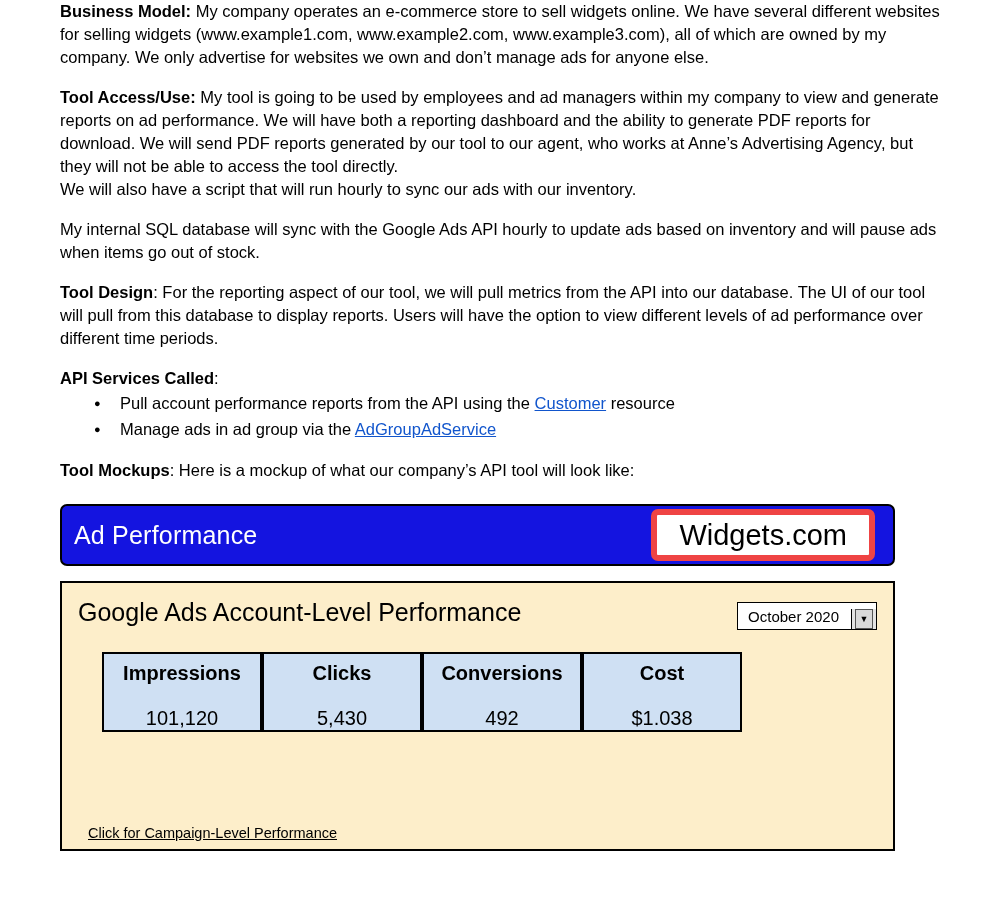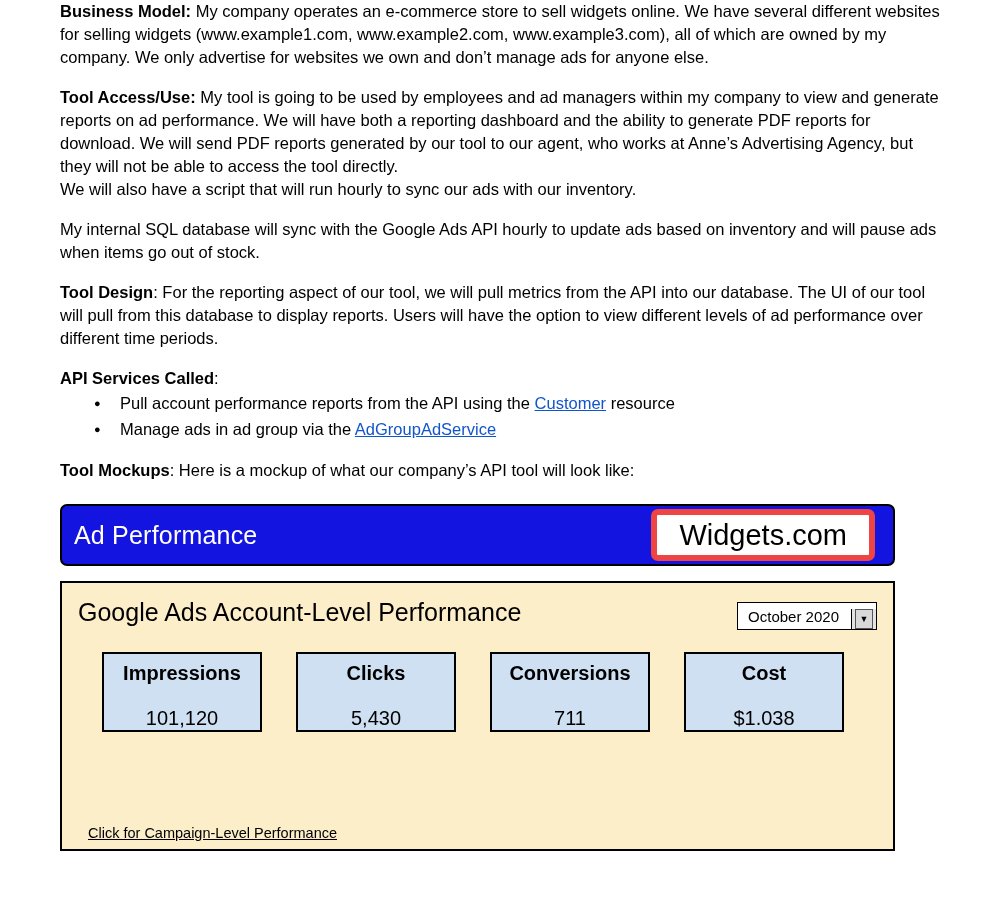--- a/index.html
+++ b/index.html
@@ -131,21 +131,20 @@
     background: #d9d9d9;
     width: 16px;
     height: 18px;
     display: flex;
     align-items: center;
     justify-content: center;
     line-height: 1;
   }
   .cards {
     display: flex;
-    gap: 34px;
     margin-top: 22px;
     padding-left: 24px;
   }
   .card {
     width: 160px;
     border: 2px solid #000000;
     background: #cfe0f3;
     text-align: center;
     box-sizing: border-box;
   }
@@ -226,21 +225,21 @@
         <div class="card">
           <div class="card-title">Impressions</div>
           <div class="card-value">101,120</div>
         </div>
         <div class="card">
           <div class="card-title">Clicks</div>
           <div class="card-value">5,430</div>
         </div>
         <div class="card">
           <div class="card-title">Conversions</div>
-          <div class="card-value">711</div>
+          <div class="card-value">492</div>
         </div>
         <div class="card">
           <div class="card-title">Cost</div>
           <div class="card-value">$1.038</div>
         </div>
       </div>
 
       <a class="panel-link" href="#">Click for Campaign-Level Performance</a>
     </div>
   </div>

